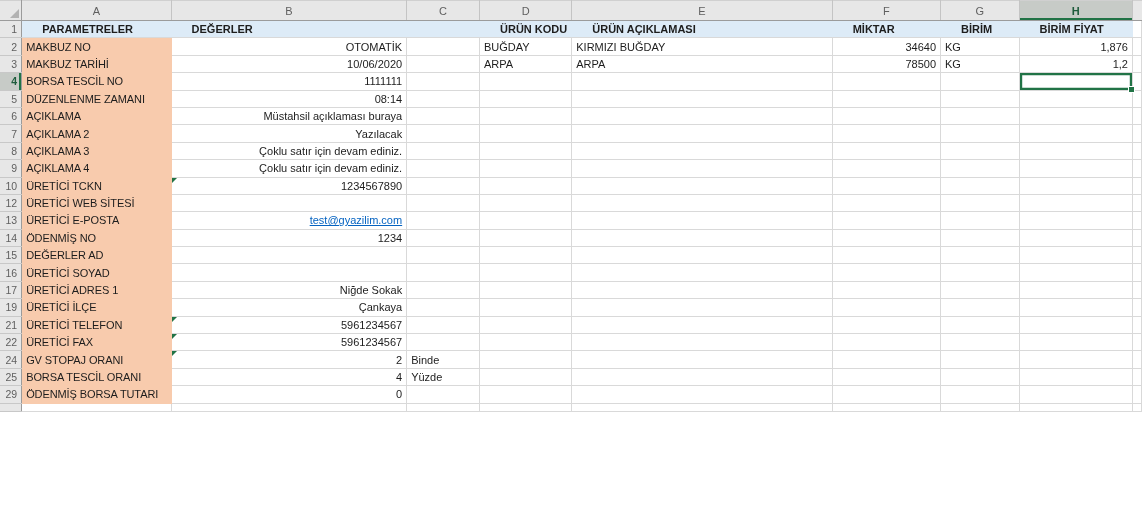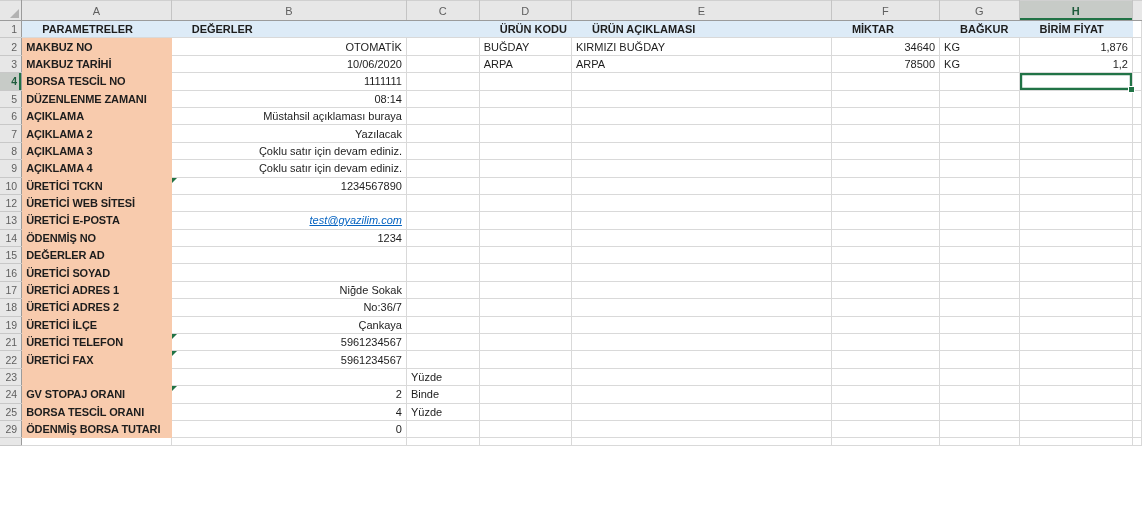--- a/index.html
+++ b/index.html
@@ -48,39 +48,39 @@
   td.right { text-align:right; }
 
   
   td.hdr1 {
     background:var(--header-row-fill); font-weight:bold;
     border-right-color:var(--header-row-fill);
     padding-left:20px;
   }
   
   td.afill {
-    background:var(--parameter-column-fill); font-weight:bold; letter-spacing:-0.1px;
+    background:var(--parameter-column-fill); font-weight:normal; letter-spacing:-0.1px;
     border-right-color:var(--parameter-column-fill);
     border-bottom-color:var(--parameter-column-fill);
   }
 
   
   td.selected { overflow:visible; box-shadow: inset 0 0 0 2.2px var(--selection-green); }
   .fill-handle {
     position:absolute; right:-3px; bottom:-3px; width:5px; height:5px;
     background:var(--selection-green); border:1px solid #fff; z-index:5;
   }
 
   
   .err-tri {
     position:absolute; top:0; left:0; width:0; height:0;
     border-top:5px solid var(--selection-green); border-right:5px solid transparent;
   }
 
-  .link { color:var(--hyperlink-blue); text-decoration:underline; cursor:pointer;font-style:italic; }
+  .link { color:var(--hyperlink-blue); text-decoration:underline; cursor:pointer; }
 </style>
 </head>
 <body>
 
 <div class="sheet-window">
   <table class="grid">
     <colgroup>
         <col style="width: 22px;">
         <col style="width: 150px;">
         <col style="width: 241px;">
@@ -108,21 +108,21 @@
       </thead>
     <tbody>
         <tr>
           <th class="gut">1</th>
           <td class="hdr1"><span>PARAMETRELER</span></td>
           <td class="hdr1"><span>DEĞERLER</span></td>
           <td class="hdr1"></td>
           <td class="hdr1"><span>ÜRÜN KODU</span></td>
           <td class="hdr1"><span>ÜRÜN AÇIKLAMASI</span></td>
           <td class="hdr1"><span>MİKTAR</span></td>
-          <td class="hdr1"><span>BAĞKUR</span></td>
+          <td class="hdr1"><span>BİRİM</span></td>
           <td class="hdr1"><span>BİRİM FİYAT</span></td>
           <td></td>
         </tr>
         <tr>
           <th class="gut">2</th>
           <td class="afill"><span>MAKBUZ NO</span></td>
           <td class="right"><span>OTOMATİK</span></td>
           <td></td>
           <td><span>BUĞDAY</span></td>
           <td><span>KIRMIZI BUĞDAY</span></td>
@@ -295,32 +295,20 @@
           <td class="right"><span>Niğde Sokak</span></td>
           <td></td>
           <td></td>
           <td></td>
           <td class="right"></td>
           <td></td>
           <td class="right"></td>
           <td></td>
         </tr>
         <tr>
-          <th class="gut">18</th>
-          <td class="afill"><span>ÜRETİCİ ADRES 2</span></td>
-          <td class="right"><span>No:36/7</span></td>
-          <td></td>
-          <td></td>
-          <td></td>
-          <td class="right"></td>
-          <td></td>
-          <td class="right"></td>
-          <td></td>
-        </tr>
-        <tr>
           <th class="gut">19</th>
           <td class="afill"><span>ÜRETİCİ İLÇE</span></td>
           <td class="right"><span>Çankaya</span></td>
           <td></td>
           <td></td>
           <td></td>
           <td class="right"></td>
           <td></td>
           <td class="right"></td>
           <td></td>
@@ -335,32 +323,20 @@
           <td class="right"></td>
           <td></td>
           <td class="right"></td>
           <td></td>
         </tr>
         <tr>
           <th class="gut">22</th>
           <td class="afill"><span>ÜRETİCİ FAX</span></td>
           <td class="right"><span class="err-tri"></span><span>5961234567</span></td>
           <td></td>
-          <td></td>
-          <td></td>
-          <td class="right"></td>
-          <td></td>
-          <td class="right"></td>
-          <td></td>
-        </tr>
-        <tr>
-          <th class="gut">23</th>
-          <td class="afill"></td>
-          <td class="right"></td>
-          <td><span>Yüzde</span></td>
           <td></td>
           <td></td>
           <td class="right"></td>
           <td></td>
           <td class="right"></td>
           <td></td>
         </tr>
         <tr>
           <th class="gut">24</th>
           <td class="afill"><span>GV STOPAJ ORANI</span></td>

